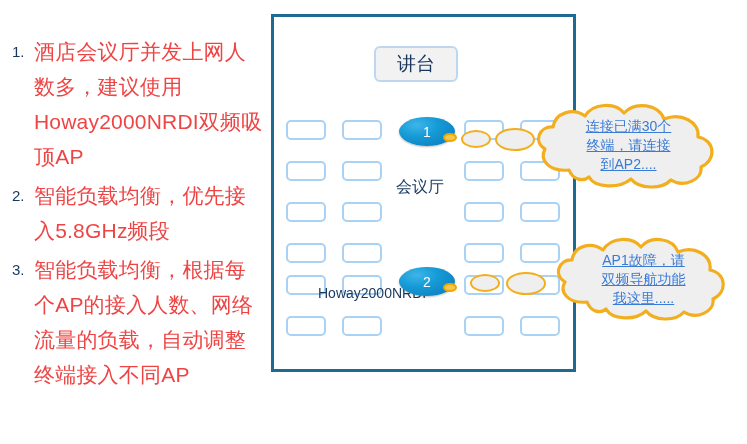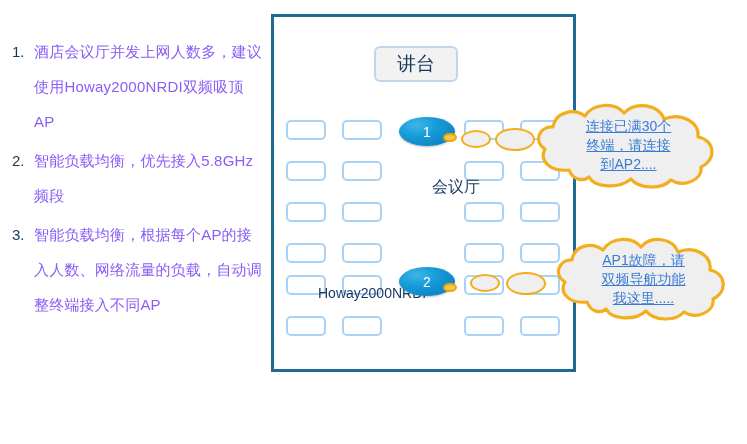--- a/index.html
+++ b/index.html
@@ -32,22 +32,22 @@
     width: 26px;
     flex: 0 0 26px;
     color: #17375E;
     font-size: 15px;
     line-height: 35px;
     text-align: left;
     padding-left: 4px;
     box-sizing: border-box;
   }
   .list-text {
-    color: #8b5cf6;
-    font-size: 15px;
+    color: #ef4444;
+    font-size: 21px;
     line-height: 35px;
     letter-spacing: 0.2px;
     word-break: break-word;
   }
 
   
   #room-box {
     position: absolute;
     left: 271px;
     top: 14px;
@@ -87,21 +87,20 @@
 
   .hall-label {
     position: absolute;
     color: #17375E;
     font-size: 16px;
     white-space: nowrap;
   }
   #hall-name {
     left: 396px;
     top: 177px;
-    margin-left: 36px;
   }
   #ap-model-label {
     left: 318px;
     top: 285px;
     font-size: 14px;
   }
 
   
   .ap {
     position: absolute;

